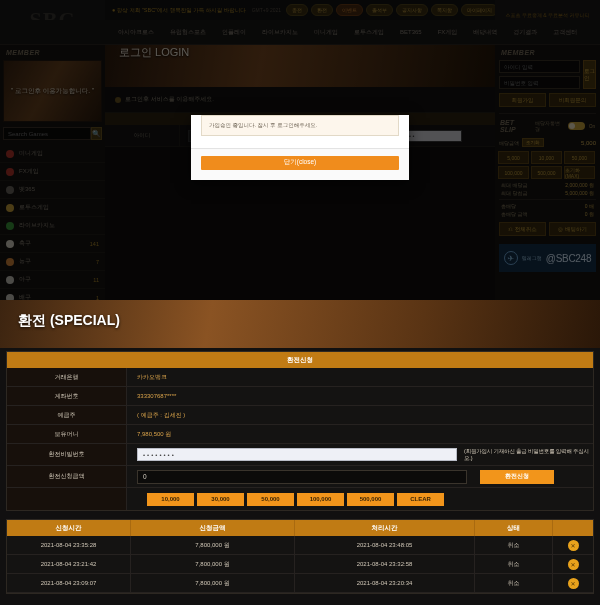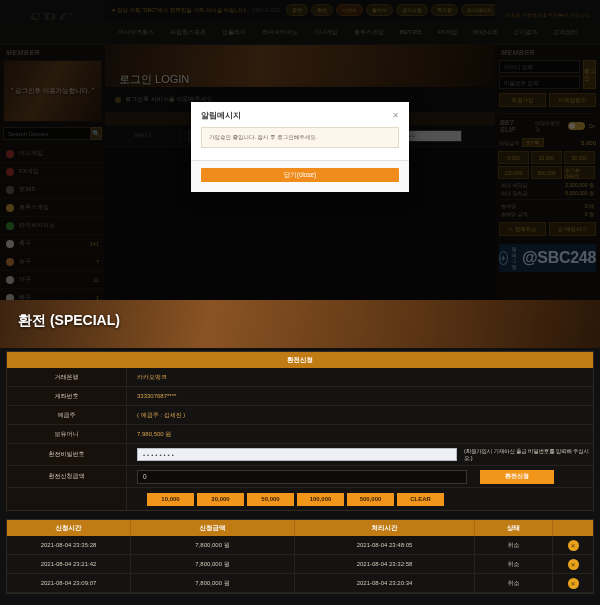--- a/index.html
+++ b/index.html
@@ -56,21 +56,21 @@
     font-size:7px; display:flex; align-items:center; justify-content:center;}
   .side-list { margin-top:2px; }
   .side-row { display:flex; align-items:center; height:18px; border-bottom:1px solid #201d19;
     padding:0 6px; font-size:6px; color:#8a8174; }
   .side-row .ic { width:8px; height:8px; border-radius:50%; margin-right:5px; flex:none;}
   .side-row .lbl { flex:1; }
   .side-row .cnt { color:#b08a2a; font-size:5.5px;}
 
   .center { flex:1; background:#100f0e; position:relative; }
   .lg-hero { height:42px; background:linear-gradient(100deg,#2e1c0e,#7a4a22 40%,#241608);
-    display:flex; align-items:flex-end; padding-left:14px; }
+    display:flex; align-items:flex-start; padding-left:14px; }
   .lg-hero h1 { margin:0; font-size:11px; color:#efe7d8; font-weight:normal; text-shadow:0 1px 2px #000;}
   .lg-sub { height:26px; display:flex; align-items:center; padding-left:10px; gap:4px;
     border-bottom:1px solid #232019; background:#131211;}
   .lg-sub .bullet { width:6px; height:6px; border-radius:50%; background:#6b5420; }
   .lg-sub span.t { font-size:6px; color:#8d8475;}
   .lg-bar { height:12px; background:#2d2310; display:flex; align-items:center; justify-content:center;
     font-size:5.5px; color:#7e6a38; }
   .lg-form { display:flex; height:22px; border-bottom:1px solid #201d18; background:#151413;}
   .lg-cell-l { width:75px; display:flex; align-items:center; justify-content:center;
     font-size:5.5px; color:#7d7468; border-right:1px solid #201d18;}
@@ -114,21 +114,21 @@
   .bs-line { display:flex; padding:1px 6px; font-size:5px; color:#9c8e6c;}
   .bs-line .v { margin-left:auto; color:#cda84a;}
   .bs-act { display:flex; gap:3px; padding:4px; }
   .bs-act div { flex:1; height:14px; background:#3a2c0f; border:1px solid #5d4616; color:#c6a03c;
     font-size:5.5px; display:flex; align-items:center; justify-content:center; gap:2px;}
   .tg { margin:4px; height:28px; background:#14304a; border:1px solid #1d4straight;
     display:flex; align-items:center; justify-content:center; gap:4px;}
   .tg-circle { width:14px; height:14px; border-radius:50%; border:1px solid #6fa8d8; color:#8fc4ea;
     font-size:8px; display:flex; align-items:center; justify-content:center;}
   .tg-l1 { font-size:5px; color:#9ec8e6;}
-  .tg-l2 { font-size:16px; font-weight:bold; color:#d8ecff; letter-spacing:-0.3px;}
+  .tg-l2 { font-size:10px; font-weight:normal; color:#d8ecff; letter-spacing:-0.3px;}
 
   
   .modal-wrap { position:absolute; left:0; top:0; width:600px; height:300px; z-index:60;
     display:flex; align-items:center; justify-content:center; }
   .modal { width:218px; background:#fff; box-shadow:0 3px 14px rgba(0,0,0,0.6);
     margin-top:-6px; }
   .modal-head { display:flex; align-items:center; padding:8px 10px 6px; }
   .modal-head .mt { font-size:8px; color:#333; font-weight:bold;}
   .modal-head .mx { margin-left:auto; font-size:8px; color:#999; }
   .modal-body { padding:0 10px 12px;}
@@ -373,24 +373,20 @@
           <div class="tg-l1">텔레그램</div>
           <div class="tg-l2">@SBC248</div>
         </div>
       </div>
     </div>
 
     <div class="dim"></div>
 
     <div class="modal-wrap">
       <div class="modal">
-        <div class="modal-head">
-          <div class="mt">알림메시지</div>
-          <div class="mx">✕</div>
-        </div>
         <div class="modal-body">
           <div class="modal-msg">가입승인 중입니다. 잠시 후 로그인해주세요.</div>
         </div>
         <div class="modal-foot">
           <div class="modal-btn">닫기(close)</div>
         </div>
       </div>
     </div>
   </div>
 

